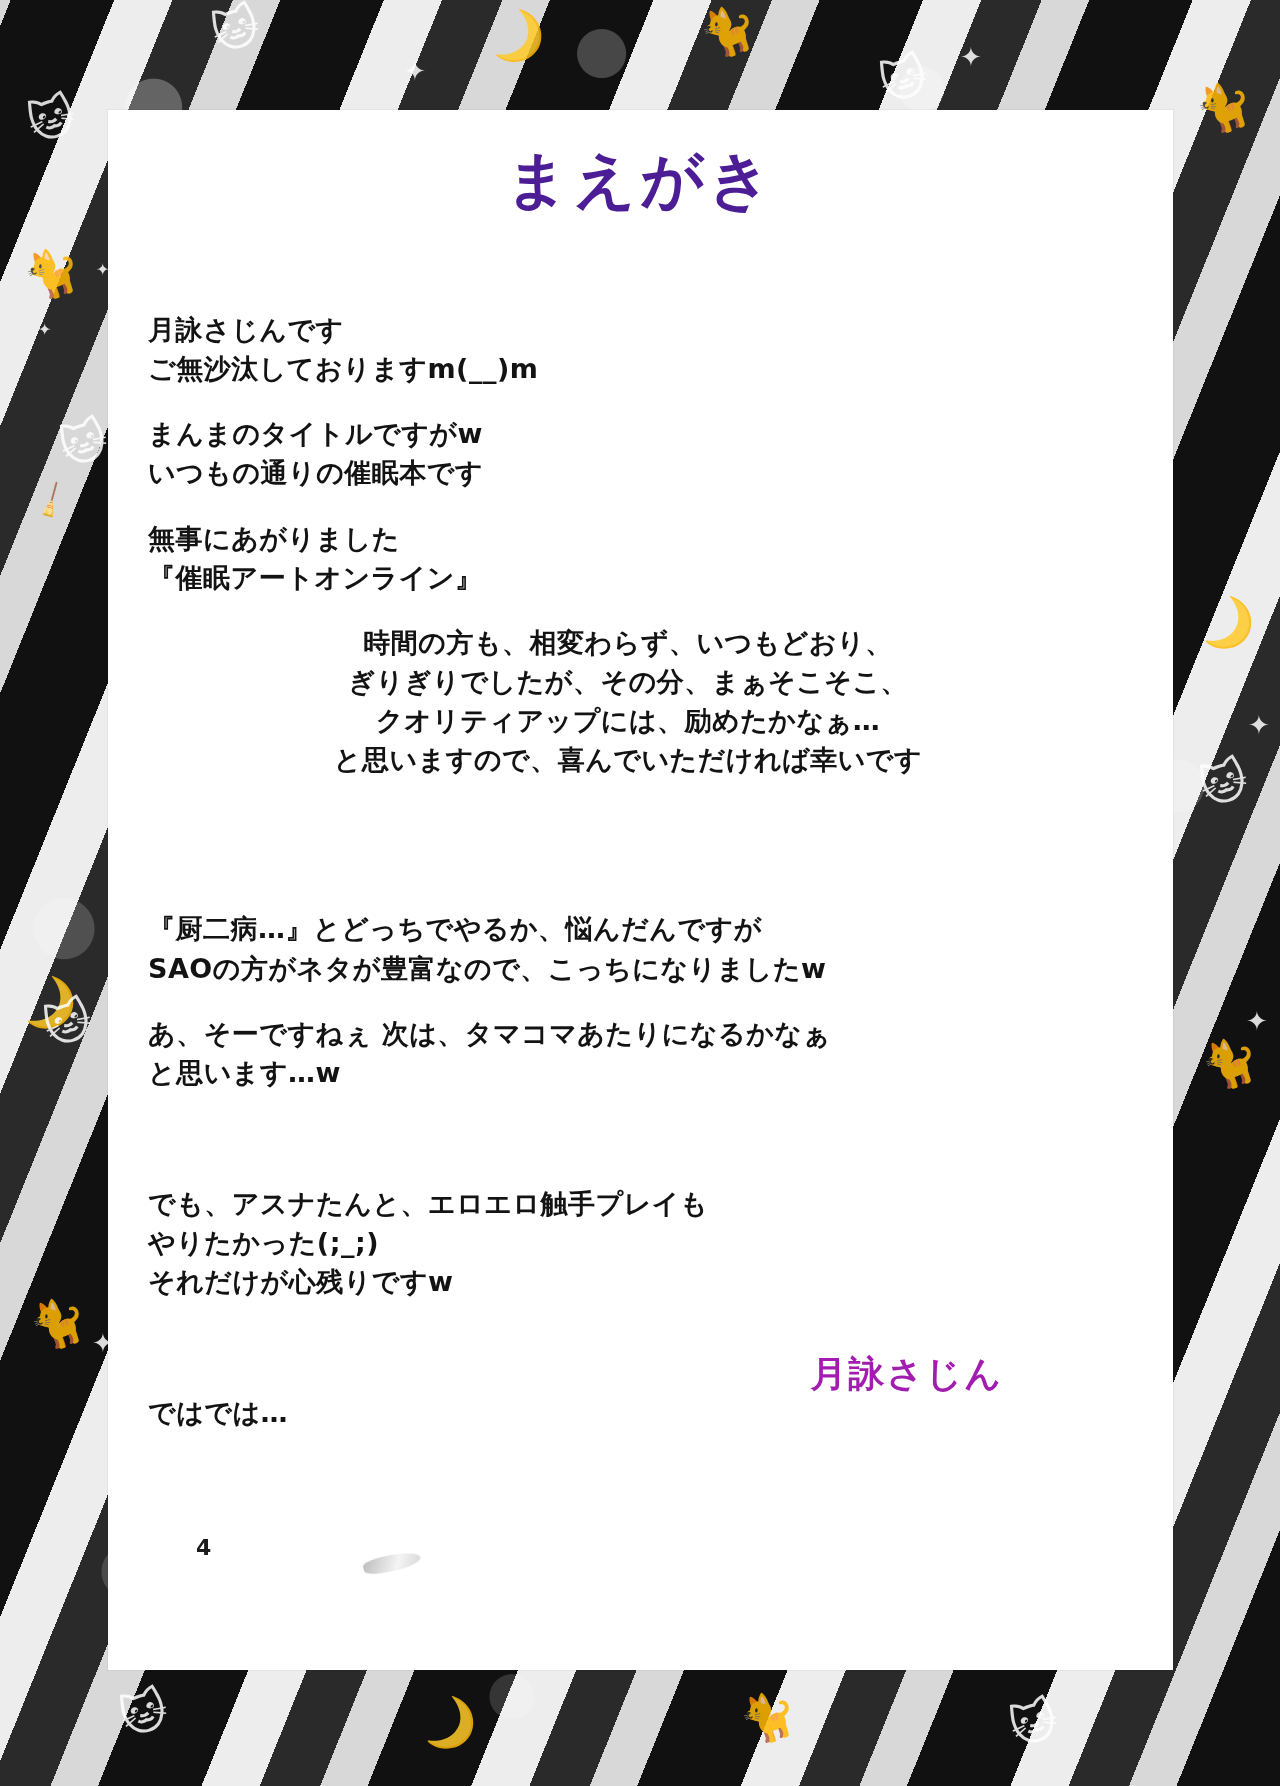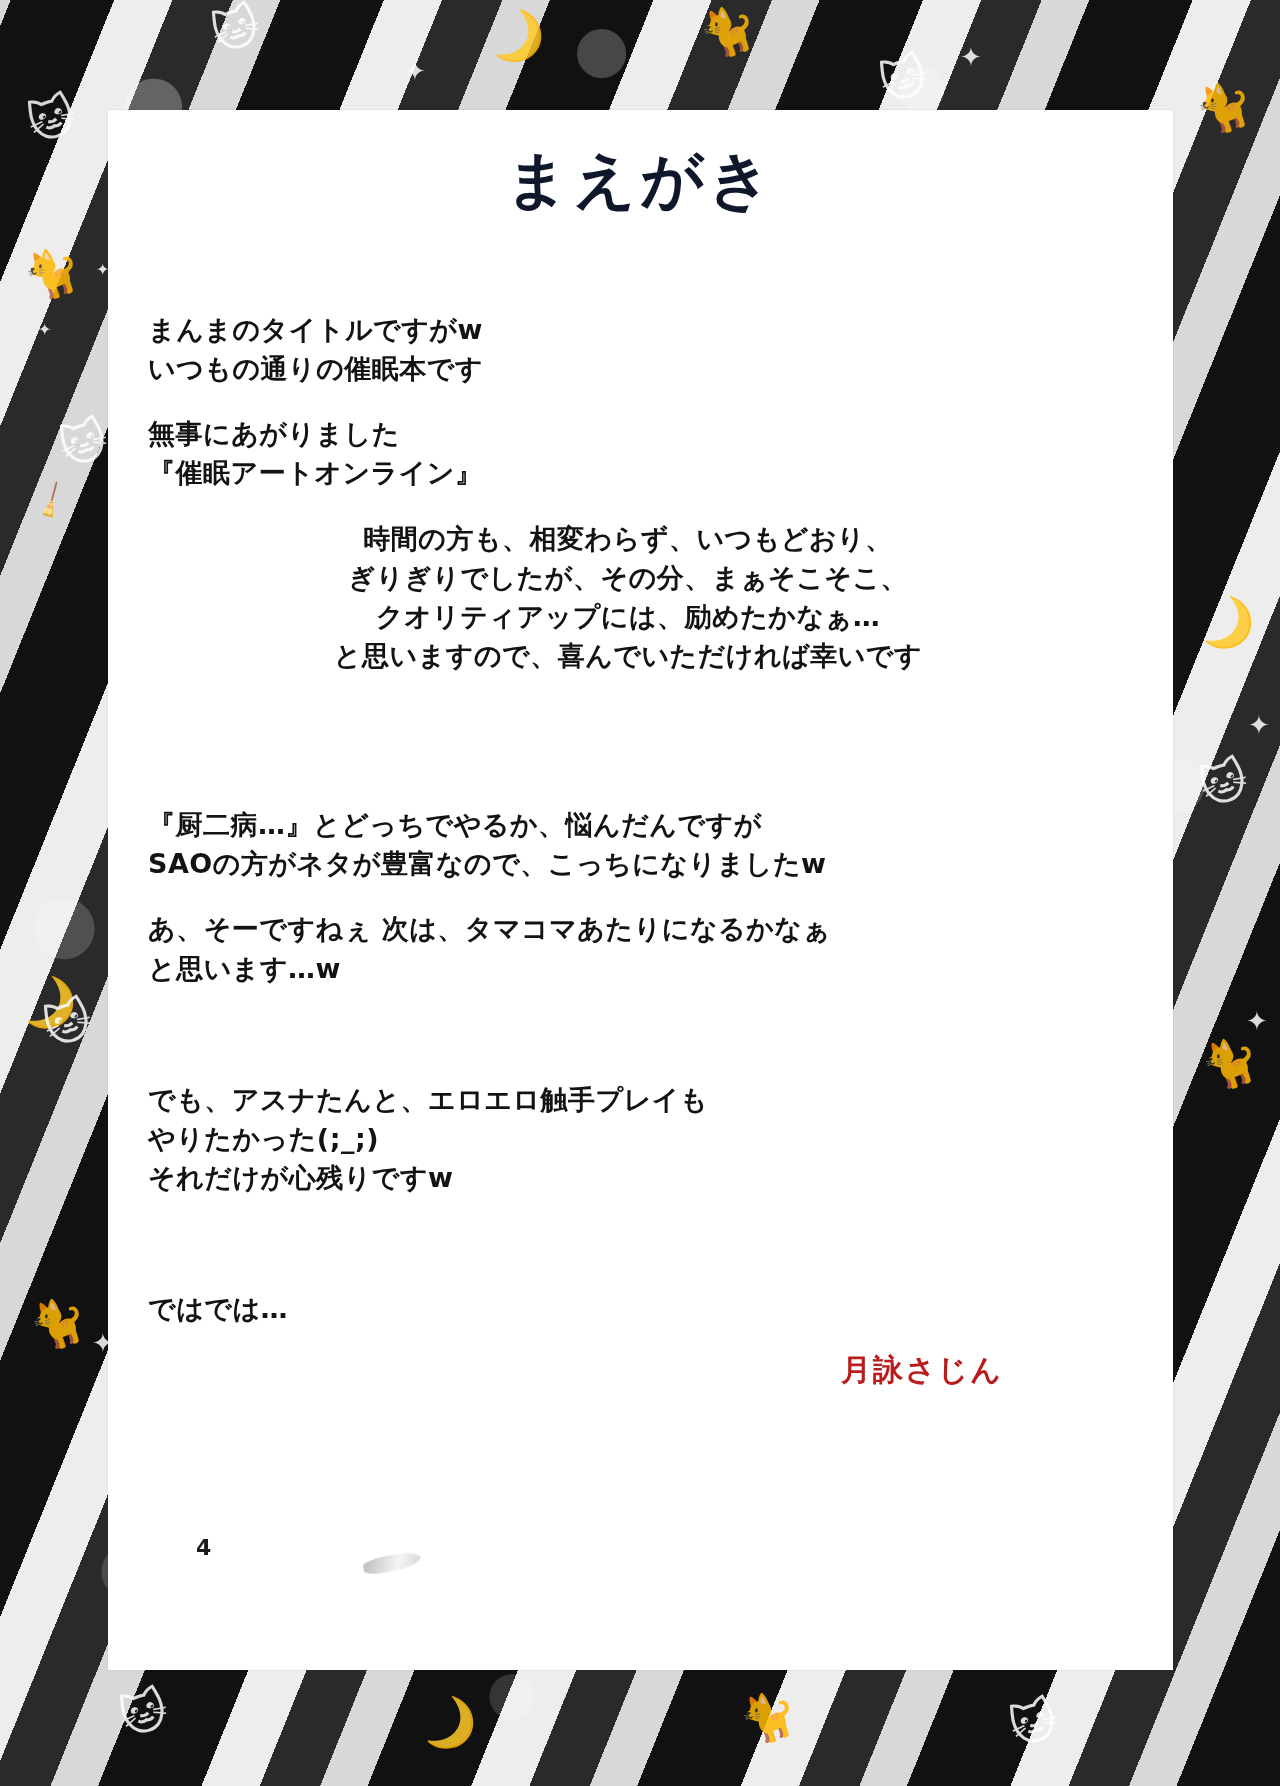--- a/index.html
+++ b/index.html
@@ -76,21 +76,21 @@
 
   .page-heading {
     position: absolute;
     top: 28px;
     left: 0;
     width: 100%;
     text-align: center;
     font-size: 62px;
     font-weight: 700;
     letter-spacing: 4px;
-    color: #0f172a;
+    color: #4c1d95;
     font-family: Liberation Serif, serif;
   }
 
   .body-copy {
     position: absolute;
     left: 40px;
     top: 200px;
     width: 960px;
     color: #131313;
     font-size: 27px;
@@ -103,23 +103,23 @@
     white-space: pre-line;
   }
   .para.gap-big { margin-bottom: 130px; text-align: center; }
   .para.gap-mid { margin-bottom: 92px; }
   .para.gap-sm { margin-bottom: 26px; }
 
   .signature {
     position: absolute;
     right: 170px;
     top: 1240px;
-    font-size: 30px;
+    font-size: 36px;
     font-weight: 700;
-    color: #b91c1c;
+    color: #a21caf;
     letter-spacing: 2px;
     margin-left: 41px;
   }
 
   .page-number {
     position: absolute;
     left: 88px;
     top: 1425px;
     font-size: 22px;
     color: #1b1b1b;
@@ -177,20 +177,22 @@
   <div class="motif" style="left:120px; top:1690px; transform:rotate(-18deg);">🐱</div>
   <div class="motif" style="left:420px; top:1700px; transform:rotate(-18deg);">🌙</div>
   <div class="motif" style="left:740px; top:1694px; transform:rotate(-18deg);">🐈</div>
   <div class="motif" style="left:1010px; top:1700px; transform:rotate(-18deg);">🐱</div>
 
   <div class="sheet">
 
     <div class="page-heading">まえがき</div>
 
     <div class="body-copy">
+      <p class="para gap-sm">月詠さじんです
+ご無沙汰しておりますm(__)m</p>
       <p class="para gap-sm">まんまのタイトルですがw
 いつもの通りの催眠本です</p>
       <p class="para gap-sm">無事にあがりました
 『催眠アートオンライン』</p>
       <p class="para gap-big">時間の方も、相変わらず、いつもどおり、
 ぎりぎりでしたが、その分、まぁそこそこ、
 クオリティアップには、励めたかなぁ…
 と思いますので、喜んでいただければ幸いです</p>
       <p class="para gap-sm">『厨二病…』とどっちでやるか、悩んだんですが
 SAOの方がネタが豊富なので、こっちになりましたw</p>

